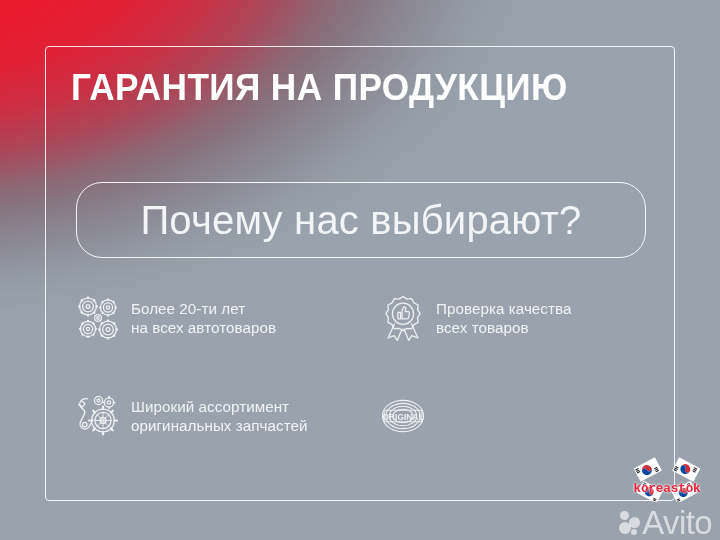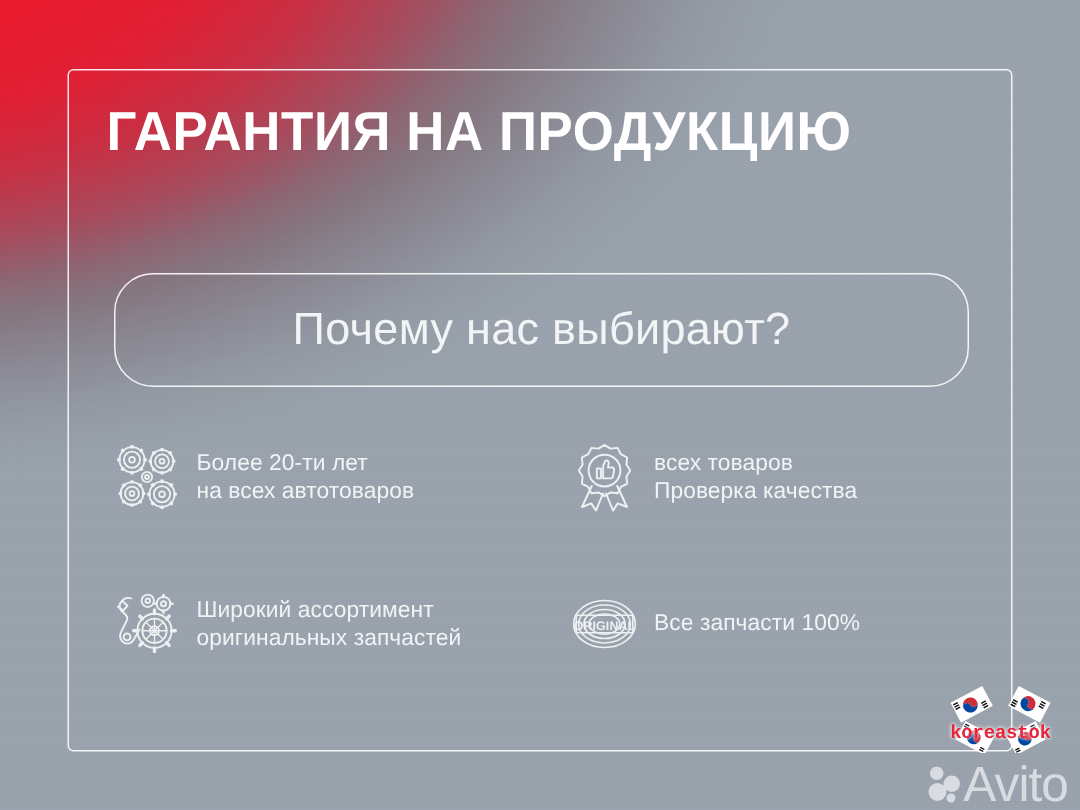--- a/index.html
+++ b/index.html
@@ -63,21 +63,21 @@
   
   #subtitle-box {
     position:absolute;
     left:30px; top:135px;
     width:570px; height:76px;
     border:1.4px solid rgba(255,255,255,.9);
     border-radius:26px;
     display:flex; align-items:center; justify-content:center;
   }
   #subtitle-text {
-    font-size:30px;
+    font-size:40px;
     color:#f2f4f6;
     letter-spacing:.2px;
     white-space:nowrap;
   }
 
   
   #features {
     position:absolute;
     left:30px; top:248px;
     width:600px;
@@ -223,22 +223,22 @@
           <circle cx="22" cy="18.7" r="10.6"></circle>
 
           <path d="M19.6 23.9 L19.6 17.3 L16.9 17.3 L16.9 23.9 Z"></path>
           <path d="M21.1 17.3 L21.1 23.9 L25.9 23.9 C26.9 23.9 27.6 23.2 27.7 22.3
                    L28.4 18.2 C28.5 17.4 27.9 16.7 27.1 16.7 L24.3 16.7
                    L24.8 13.9 C25 12.9 24.3 12 23.3 12 C22.9 12 22.6 12.2 22.4 12.6
                    L21.1 15.6 Z"></path>
         </g>
       </svg>
       <div class="feature-text">
+        <div>Проверка качества</div>
         <div>всех товаров</div>
-        <div>Проверка качества</div>
       </div>
     </div>
 
     <div class="feature">
       <svg class="feature-icon" viewBox="0 0 44 46">
         <g fill="none" stroke="#eef0f2" stroke-width="1.3" stroke-linejoin="round" stroke-linecap="round">
 
           <path d="M5.4 7.5 C3.2 9.3 3.1 12.6 5.2 14.5 L7.6 16.7
                    C8.8 17.8 9.1 19.5 8.4 20.9 L4.6 28.6
                    C3.4 31 4.2 33.9 6.4 35.3 C8.7 36.7 11.7 36 13 33.7
@@ -289,21 +289,20 @@
         <g fill="none" stroke="#eef0f2" stroke-width="1.25">
           <ellipse cx="25" cy="21" rx="23.4" ry="17.8"></ellipse>
           <ellipse cx="25" cy="21" rx="19.6" ry="14.4"></ellipse>
           <ellipse cx="25" cy="21" rx="15.6" ry="11"></ellipse>
           <ellipse cx="25" cy="21" rx="11.6" ry="7.6"></ellipse>
           <rect x="3.6" y="14.4" width="42.8" height="13.2" rx="1.3" fill="none"></rect>
         </g>
         <text x="25" y="25.6" text-anchor="middle" font-family="'Liberation Sans', sans-serif" font-size="9.4" font-weight="bold" letter-spacing=".1" fill="#eef0f2">ORIGINAL</text>
       </svg>
       <div class="feature-text">
-        <div>Все запчасти 100%</div>
       </div>
     </div>
 
   </div>
 </div>
 
 <div id="logo">
   <svg id="logo-flags" viewBox="0 0 78 46">
 
     <g transform="rotate(-28 20 14)">

